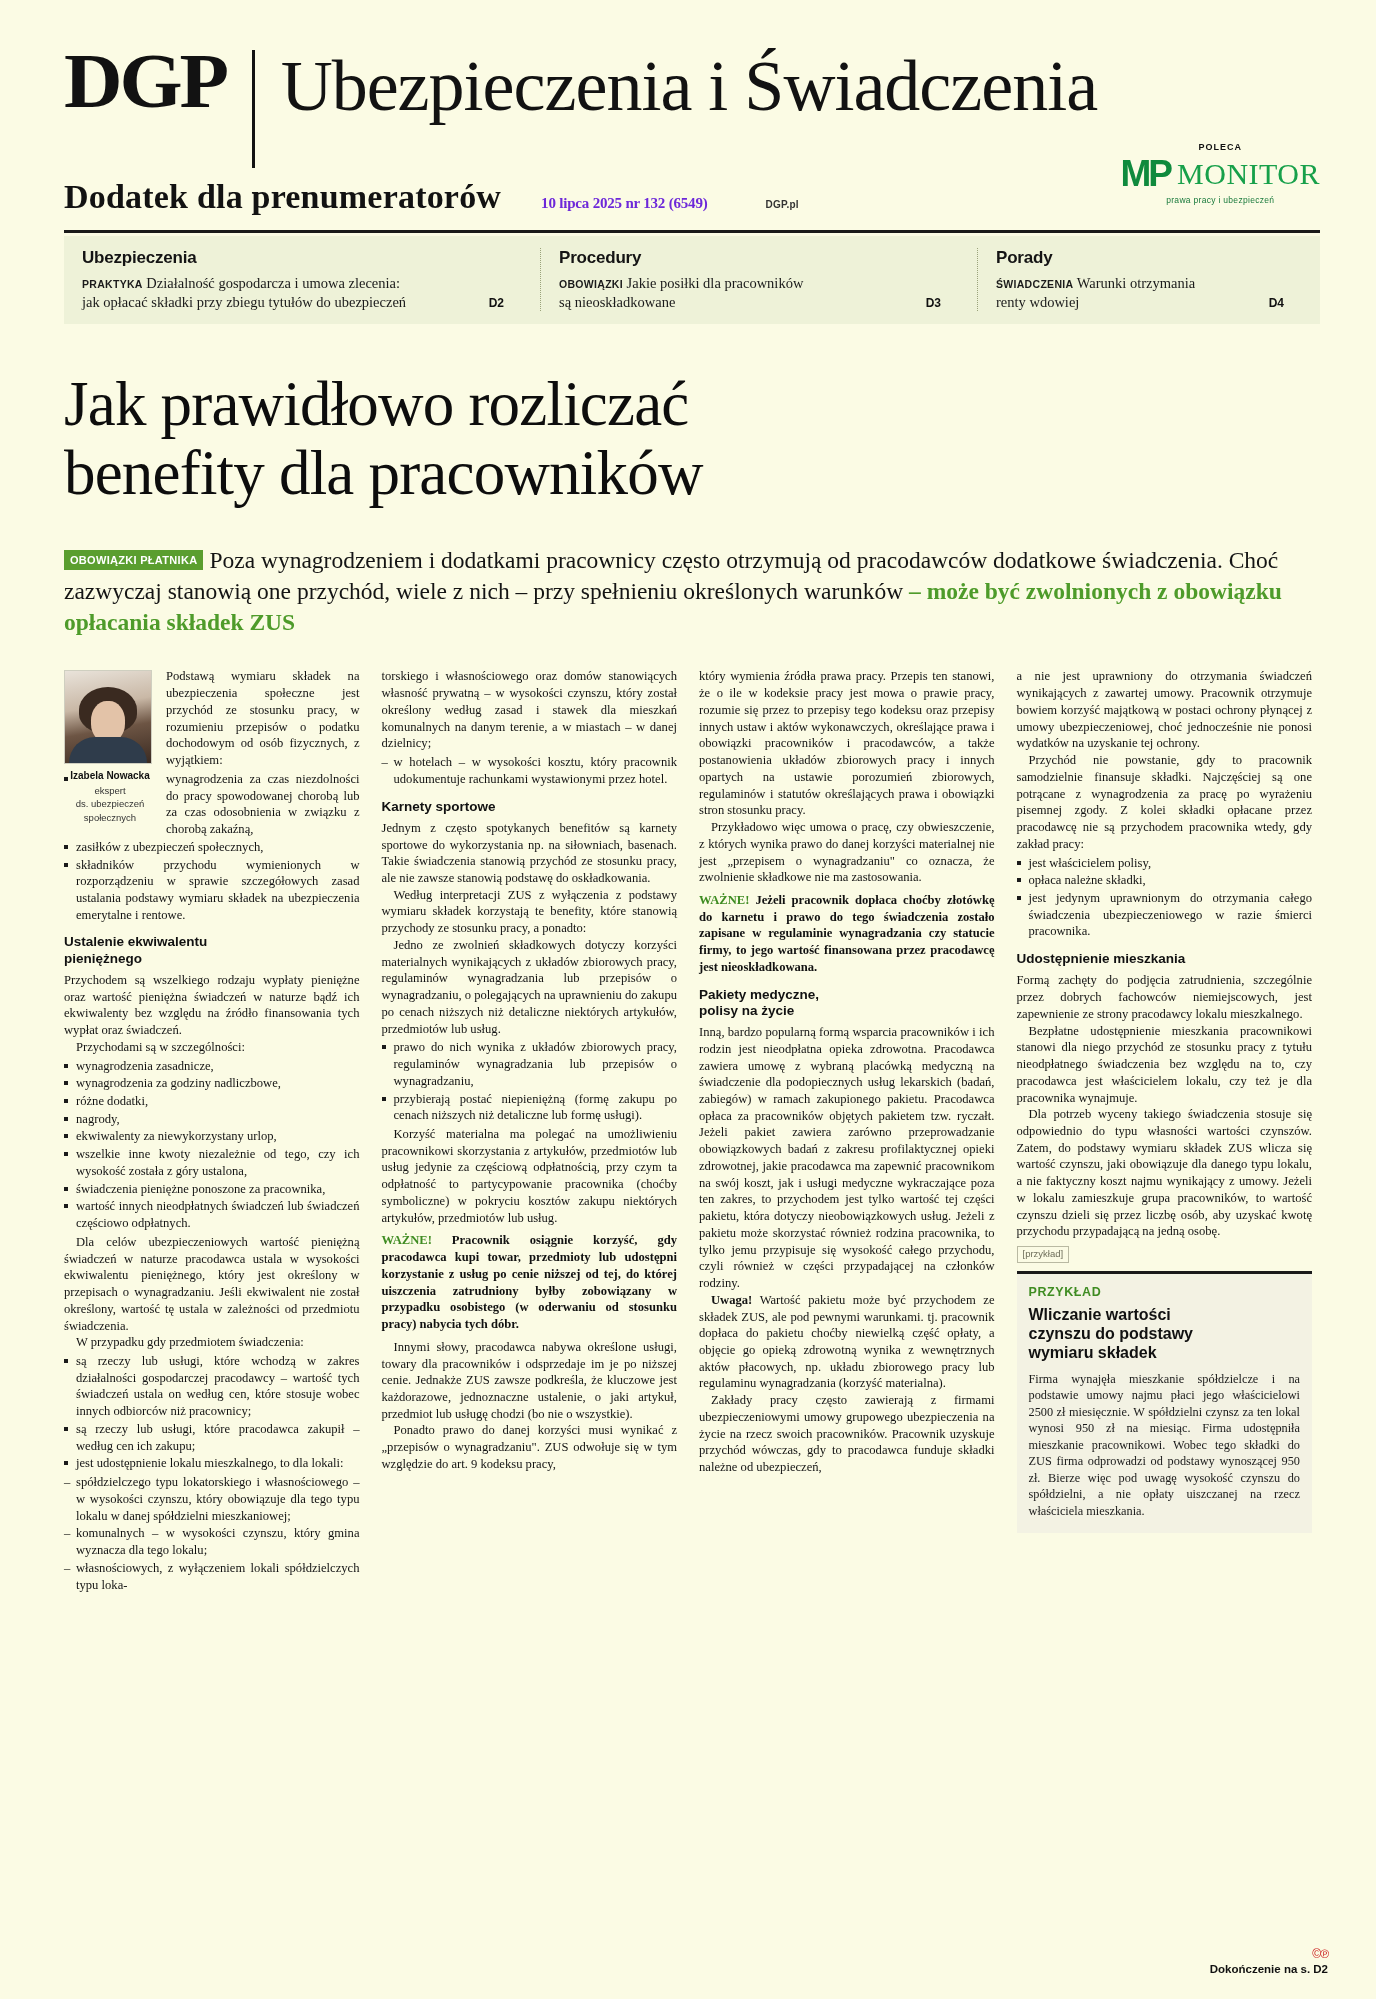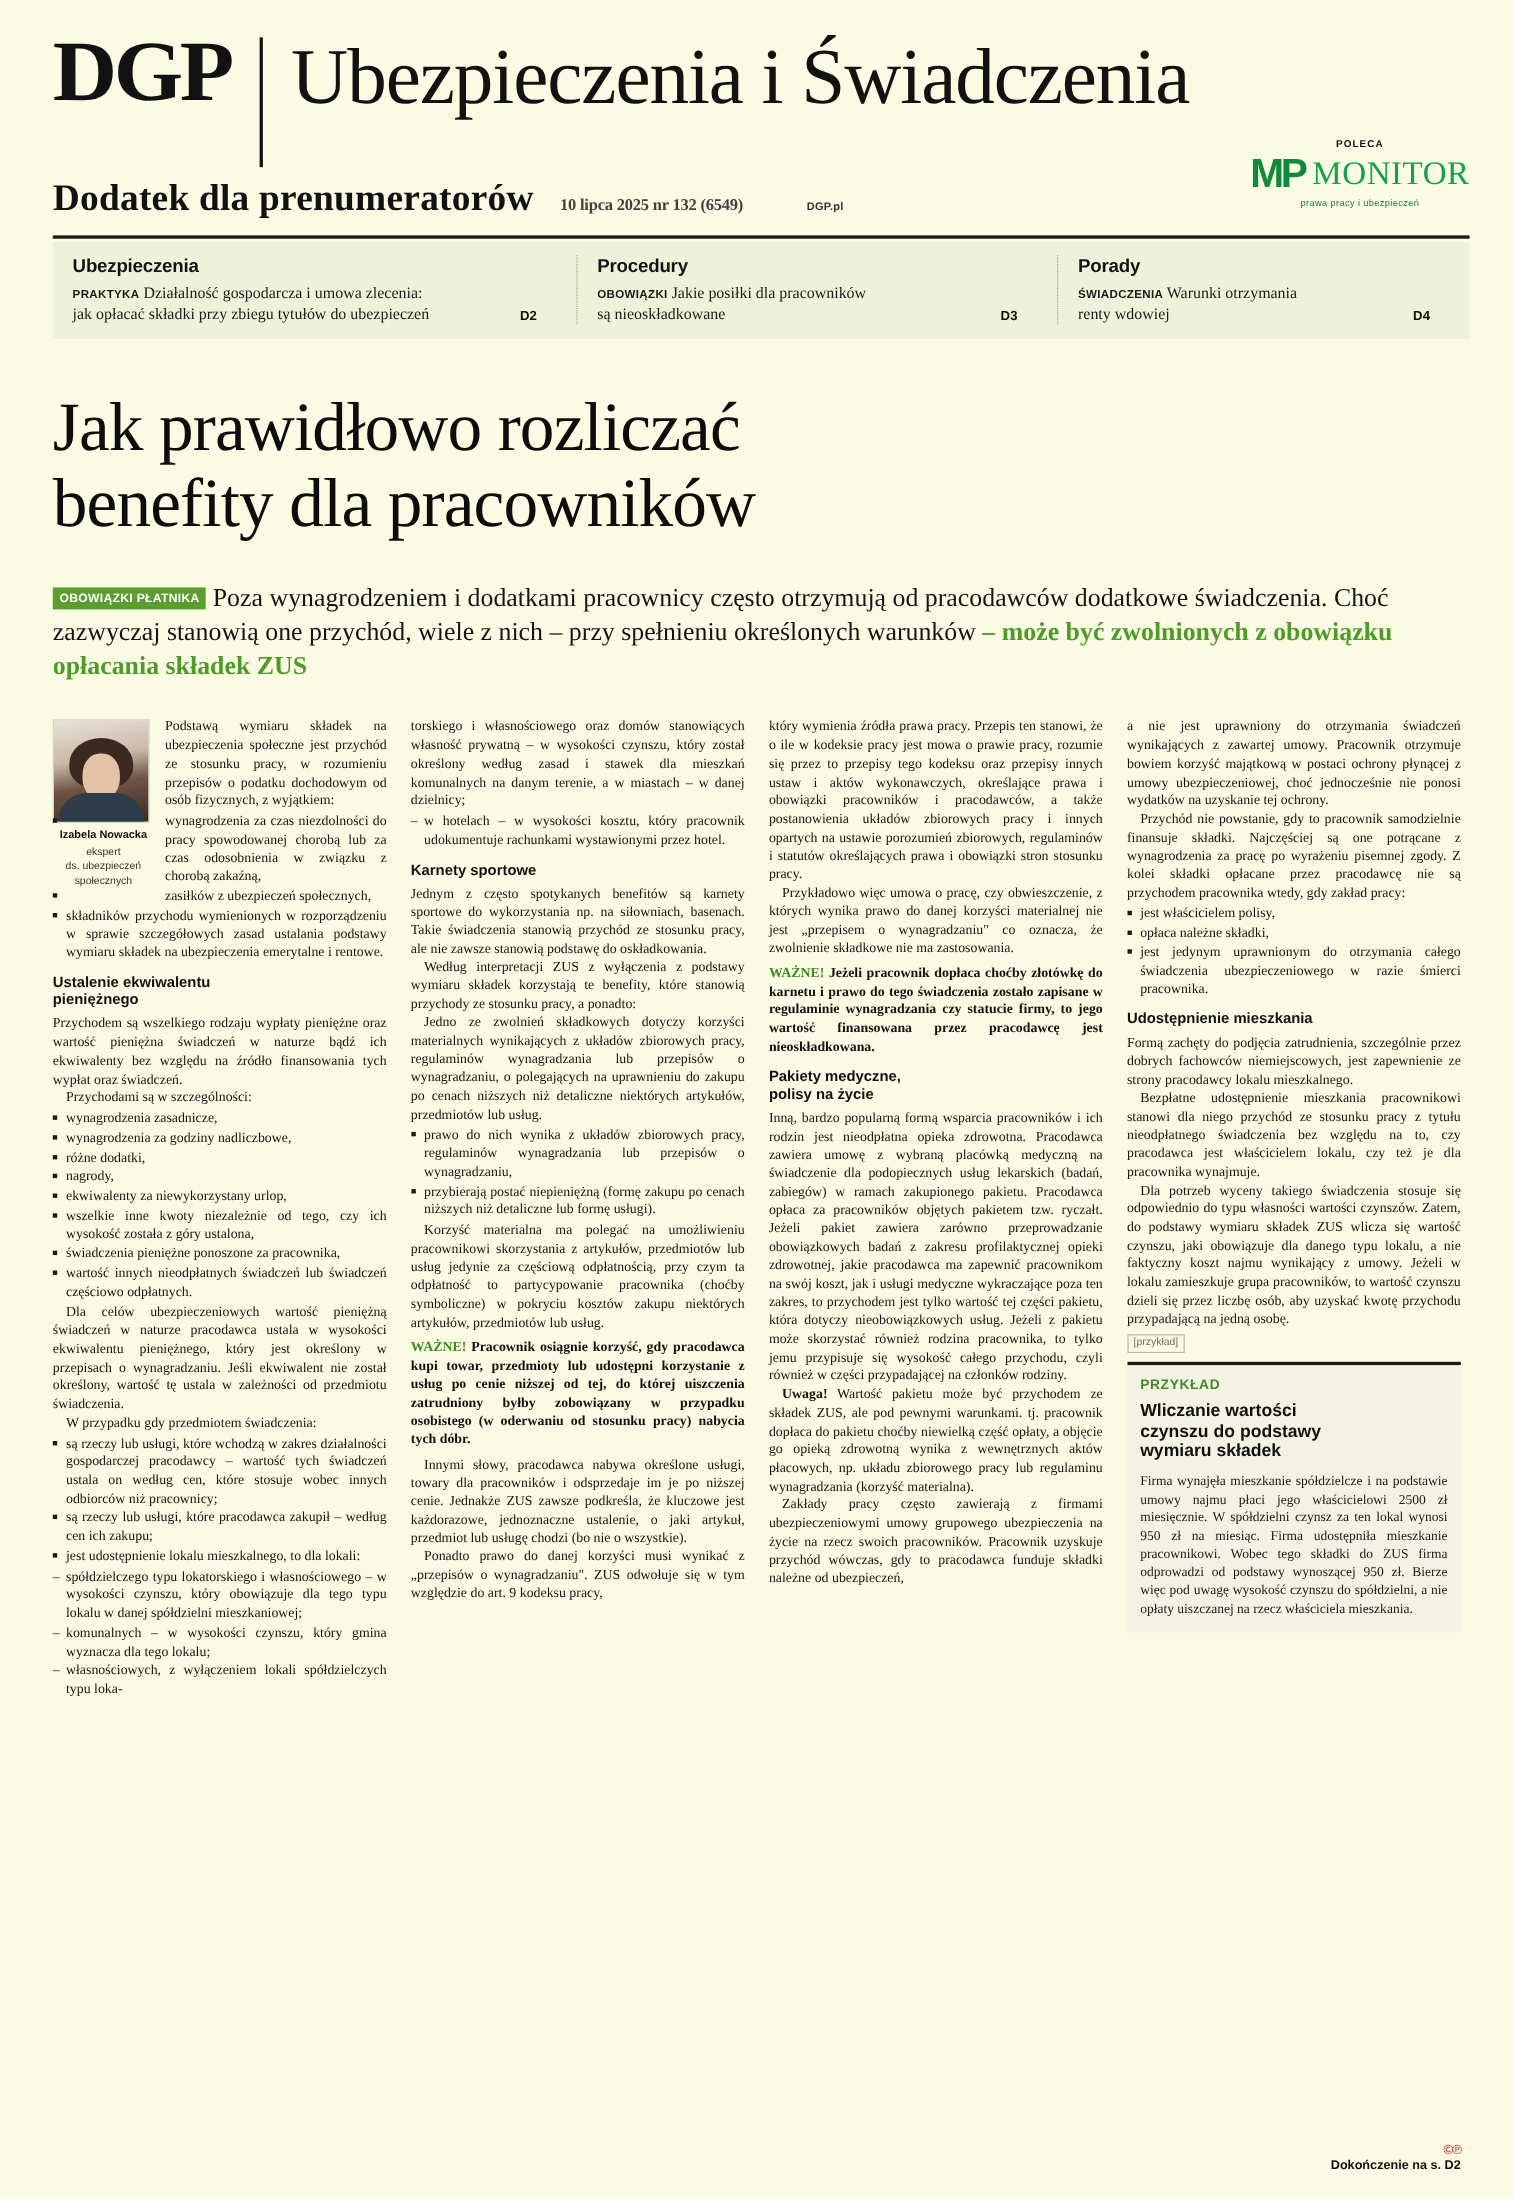--- a/index.html
+++ b/index.html
@@ -3,21 +3,21 @@
 <meta charset="utf-8">
 <style>
   html,body{margin:0;padding:0;}
   body{
     width:1376px;height:1999px;
     background:#fbfbe4;
     font-family:"Liberation Serif", serif;
     color:#111;
     overflow:hidden;
   }
-  .page{width:1376px;height:1999px;position:relative;padding:0;box-sizing:border-box;}
+  .page{width:1376px;height:1999px;position:relative;padding:16px;box-sizing:border-box;}
 
   
   .masthead{display:flex;align-items:flex-start;padding:28px 40px 0 48px;}
   .dgp{
     font-family:"Liberation Serif", serif;
     font-weight:700;font-size:78px;line-height:.95;
     letter-spacing:-3px;color:#121212;
     font-stretch:condensed;
     transform:scaleX(1.04);transform-origin:left center;
   }
@@ -33,21 +33,21 @@
   .subhead{
     display:flex;align-items:baseline;
     padding:10px 40px 0 48px;position:relative;
   }
   .dodatek{
     font-family:"Liberation Serif", serif;
     font-weight:700;font-size:34px;color:#121212;letter-spacing:.2px;
   }
   .issue{
     font-family:"Liberation Serif", serif;
-    font-weight:700;font-size:15px;color:#404040;margin-left:24px;letter-spacing:-.2px;
+    font-weight:700;font-size:15px;color:#6d28d9;margin-left:40px;letter-spacing:-.2px;
   }
   .dgppl{
     font-family:"Liberation Sans", sans-serif;
     font-weight:700;font-size:10px;color:#333;margin-left:58px;letter-spacing:.2px;
   }
 
   .monitor-block{
     position:absolute;right:40px;top:-26px;text-align:center;
   }
   .poleca{

